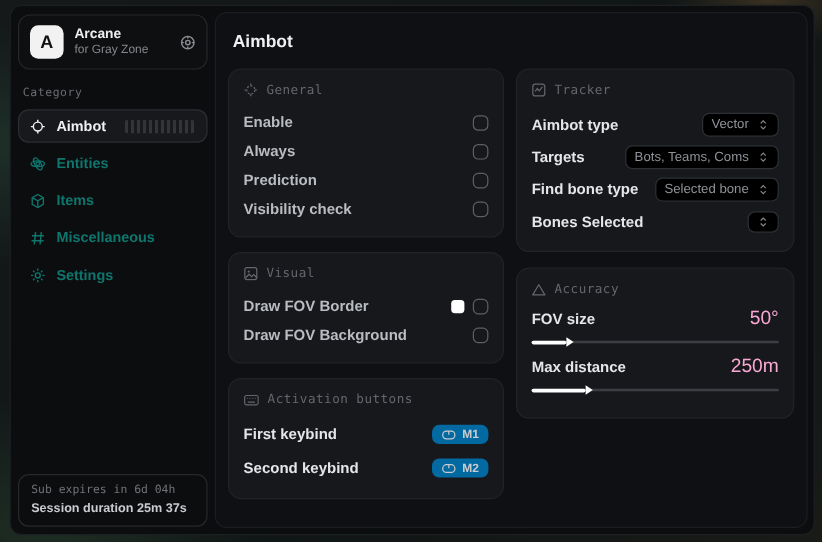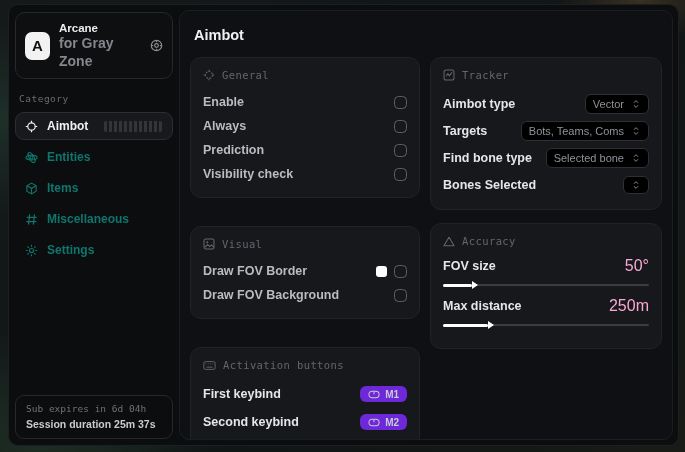--- a/index.html
+++ b/index.html
@@ -23,21 +23,21 @@
   .header-card {
     border:1px solid #26282c; border-radius:10px; background:#0e0f11;
     display:flex; align-items:center; gap:9px; padding:8px 9px; margin-bottom:10px;
   }
   .logo {
     width:28px; height:28px; border-radius:7px; background:#f2f2f2; color:#111;
     display:flex; align-items:center; justify-content:center;
     font-weight:bold; font-size:15px;
   }
   .app-name { font-size:11.5px; font-weight:bold; color:#eceded; line-height:1.25; }
-  .app-sub  { font-size:14px; color:#84878c; line-height:1.25;font-weight:bold; }
+  .app-sub  { font-size:10px; color:#84878c; line-height:1.25; }
   .hdr-btn { margin-left:auto; color:#8a8d92; display:flex; cursor:pointer; }
   .category {
     font-family:"DejaVu Sans Mono", monospace;
     font-size:9.5px; color:#6a6d72; letter-spacing:.5px; margin:4px 4px 8px 4px;
   }
   .nav { display:flex; flex-direction:column; gap:3px; }
   .nav-item {
     display:flex; align-items:center; gap:9px; padding:6px 9px;
     border-radius:9px; border:1px solid transparent;
     color:#0f766e; font-size:12px; font-weight:600; cursor:pointer; position:relative;
@@ -54,21 +54,21 @@
   }
   .sub-line1 { font-family:"DejaVu Sans Mono", monospace; font-size:9.5px; color:#6f7277; margin-bottom:4px; }
   .sub-line2 { font-size:10.5px; font-weight:bold; color:#c9cbce; }
   
   .main {
     flex:1; margin:5px 5px 5px 0; background:#0f1013; border:1px solid #1b1d20;
     border-radius:10px; padding:12px 10px 12px 10px; overflow:hidden;
   }
   .page-title { font-size:14.5px; font-weight:bold; color:#eef0f1; margin:4px 0 14px 4px; }
   .columns { display:flex; gap:10px; align-items:flex-start; }
-  .col-left  { width:237px; display:flex; flex-direction:column; gap:28px; }
+  .col-left  { width:237px; display:flex; flex-direction:column; gap:12px; }
   .col-right { width:239px; display:flex; flex-direction:column; gap:13px; }
   .panel {
     background:#17181b; border:1px solid #212327; border-radius:11px;
     padding:11px 12px 12px 12px;
   }
   .panel-head {
     display:flex; align-items:center; gap:7px; margin-bottom:10px;
     font-family:"DejaVu Sans Mono", monospace; font-size:10.5px; color:#63666c; letter-spacing:.4px;
   }
   .panel-head svg { color:#63666c; }
@@ -86,21 +86,21 @@
   .swatch { width:11px; height:11px; border-radius:3px; cursor:pointer; }
   .dropdown {
     display:flex; align-items:center; gap:7px; background:#000000; border:1px solid #2d3034;
     border-radius:6px; padding:3px 7px; cursor:pointer; max-width:170px;
   }
   .dropdown .val {
     font-size:11px; color:#8f9297; white-space:nowrap; overflow:hidden; text-overflow:clip;
   }
   .dropdown svg { color:#84878c; flex:0 0 auto; }
   .keybind {
-    display:flex; align-items:center; gap:5px; background:#6d28d9; border-radius:6px;
+    display:flex; align-items:center; gap:5px; background:#0369a1; border-radius:6px;
     padding:2.5px 8px; cursor:pointer; color:#c9cbce;
   }
   .keybind .key { font-size:10px; font-weight:bold; }
   .slider-block { margin-top:7px; }
   .slider-head { display:flex; justify-content:space-between; align-items:center; }
   .slider-val { font-size:16px; color:#f9a8d4; }
   .slider { position:relative; height:10px; margin:5px 0 6px 0; cursor:pointer; }
   .slider .track { position:absolute; left:0; right:0; top:4px; height:2px; background:#3a3d42; border-radius:2px; }
   .slider .fill { position:absolute; left:0; top:3.5px; height:3px; background:#ffffff; border-radius:2px; }
   .slider .fill::after {

